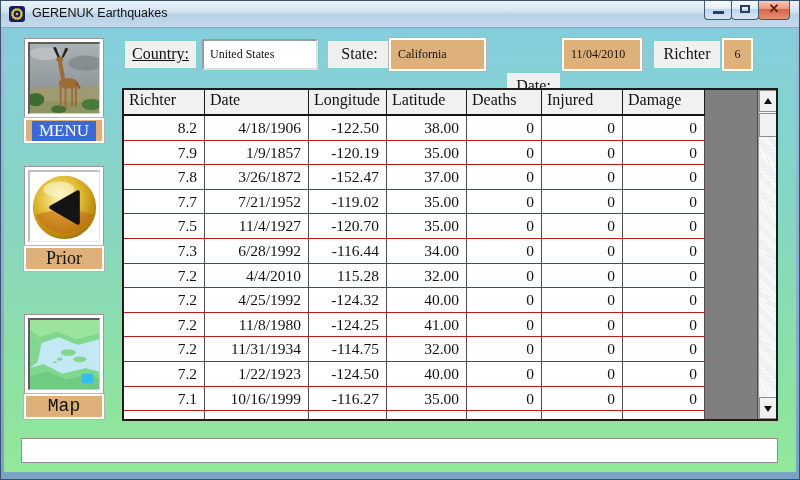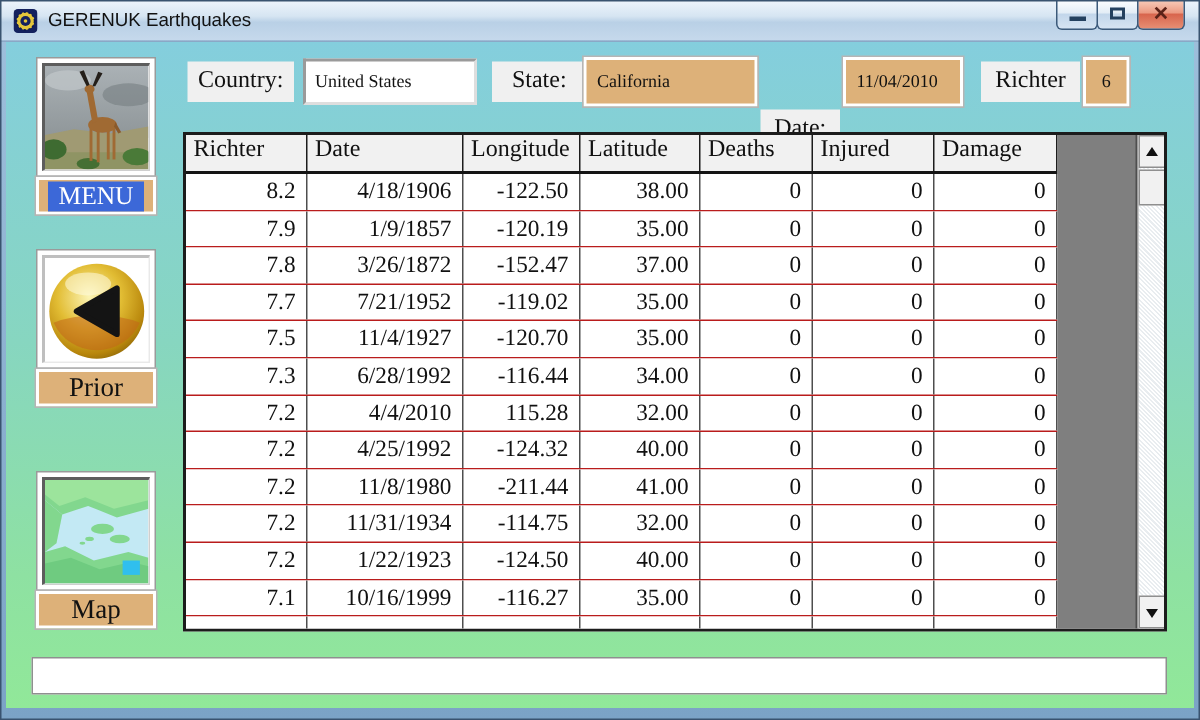--- a/index.html
+++ b/index.html
@@ -174,28 +174,28 @@
           <path d="M0,50 L14,46 L34,56 L58,50 L72,54 V72 H0 Z" fill="#82d78e"></path>
           <path d="M0,58 L18,54 L38,62 L60,57 L72,60 V72 H0 Z" fill="#6fcb80"></path>
           <ellipse cx="40" cy="34" rx="8" ry="3.5" fill="#82d78e"></ellipse>
           <ellipse cx="52" cy="41" rx="7" ry="3" fill="#82d78e"></ellipse>
           <ellipse cx="31" cy="41" rx="3" ry="1.5" fill="#82d78e"></ellipse>
           <ellipse cx="26" cy="44" rx="2" ry="1" fill="#82d78e"></ellipse>
           <rect x="54" y="56" width="12" height="10" fill="#30bfee"></rect>
         </svg>
       </div>
     </div>
-    <div class="plate" style="left:20px; top:366px;">
+    <div class="plate" style="left:20px; top:366px;font-family:Liberation Mono, monospace;">
       <span>Map</span>
     </div>
 
-    <div class="flabel" style="left:121px; width:71px;">Country:</div>
+    <div class="flabel" style="left:121px; width:71px;text-decoration:underline;">Country:</div>
     <input class="finput input-white" style="left: 198px; width: 116px;" value="United States">
     <div class="flabel" style="left:324px; width:63px;">State:</div>
-    <input class="finput input-tan" style="left: 385px; width: 116px;" value="California">
+    <input class="finput input-tan" style="left: 385px; width: 97px;" value="California">
     <div class="flabel" style="left:503px; width:53px;margin-top:32px;">Date:</div>
     <input class="finput input-tan" style="left: 558px; width: 80px;" value="11/04/2010">
     <div class="flabel" style="left:650px; width:66px;">Richter</div>
     <input class="finput input-tan" style="left: 718px; width: 31px; text-align: center; padding: 3px 2px;" value="6">
 
     <div class="grid">
       <div class="gridcols">
         <div class="hrow">
           <div class="hcell c0">Richter</div>
           <div class="hcell c1">Date</div>
@@ -275,21 +275,21 @@
             <div class="dcell c1">4/25/1992</div>
             <div class="dcell c2">-124.32</div>
             <div class="dcell c3">40.00</div>
             <div class="dcell c4">0</div>
             <div class="dcell c5">0</div>
             <div class="dcell c6">0</div>
           </div>
             <div class="drow">
             <div class="dcell c0">7.2</div>
             <div class="dcell c1">11/8/1980</div>
-            <div class="dcell c2">-211.44</div>
+            <div class="dcell c2">-124.25</div>
             <div class="dcell c3">41.00</div>
             <div class="dcell c4">0</div>
             <div class="dcell c5">0</div>
             <div class="dcell c6">0</div>
           </div>
             <div class="drow">
             <div class="dcell c0">7.2</div>
             <div class="dcell c1">11/31/1934</div>
             <div class="dcell c2">-114.75</div>
             <div class="dcell c3">32.00</div>

